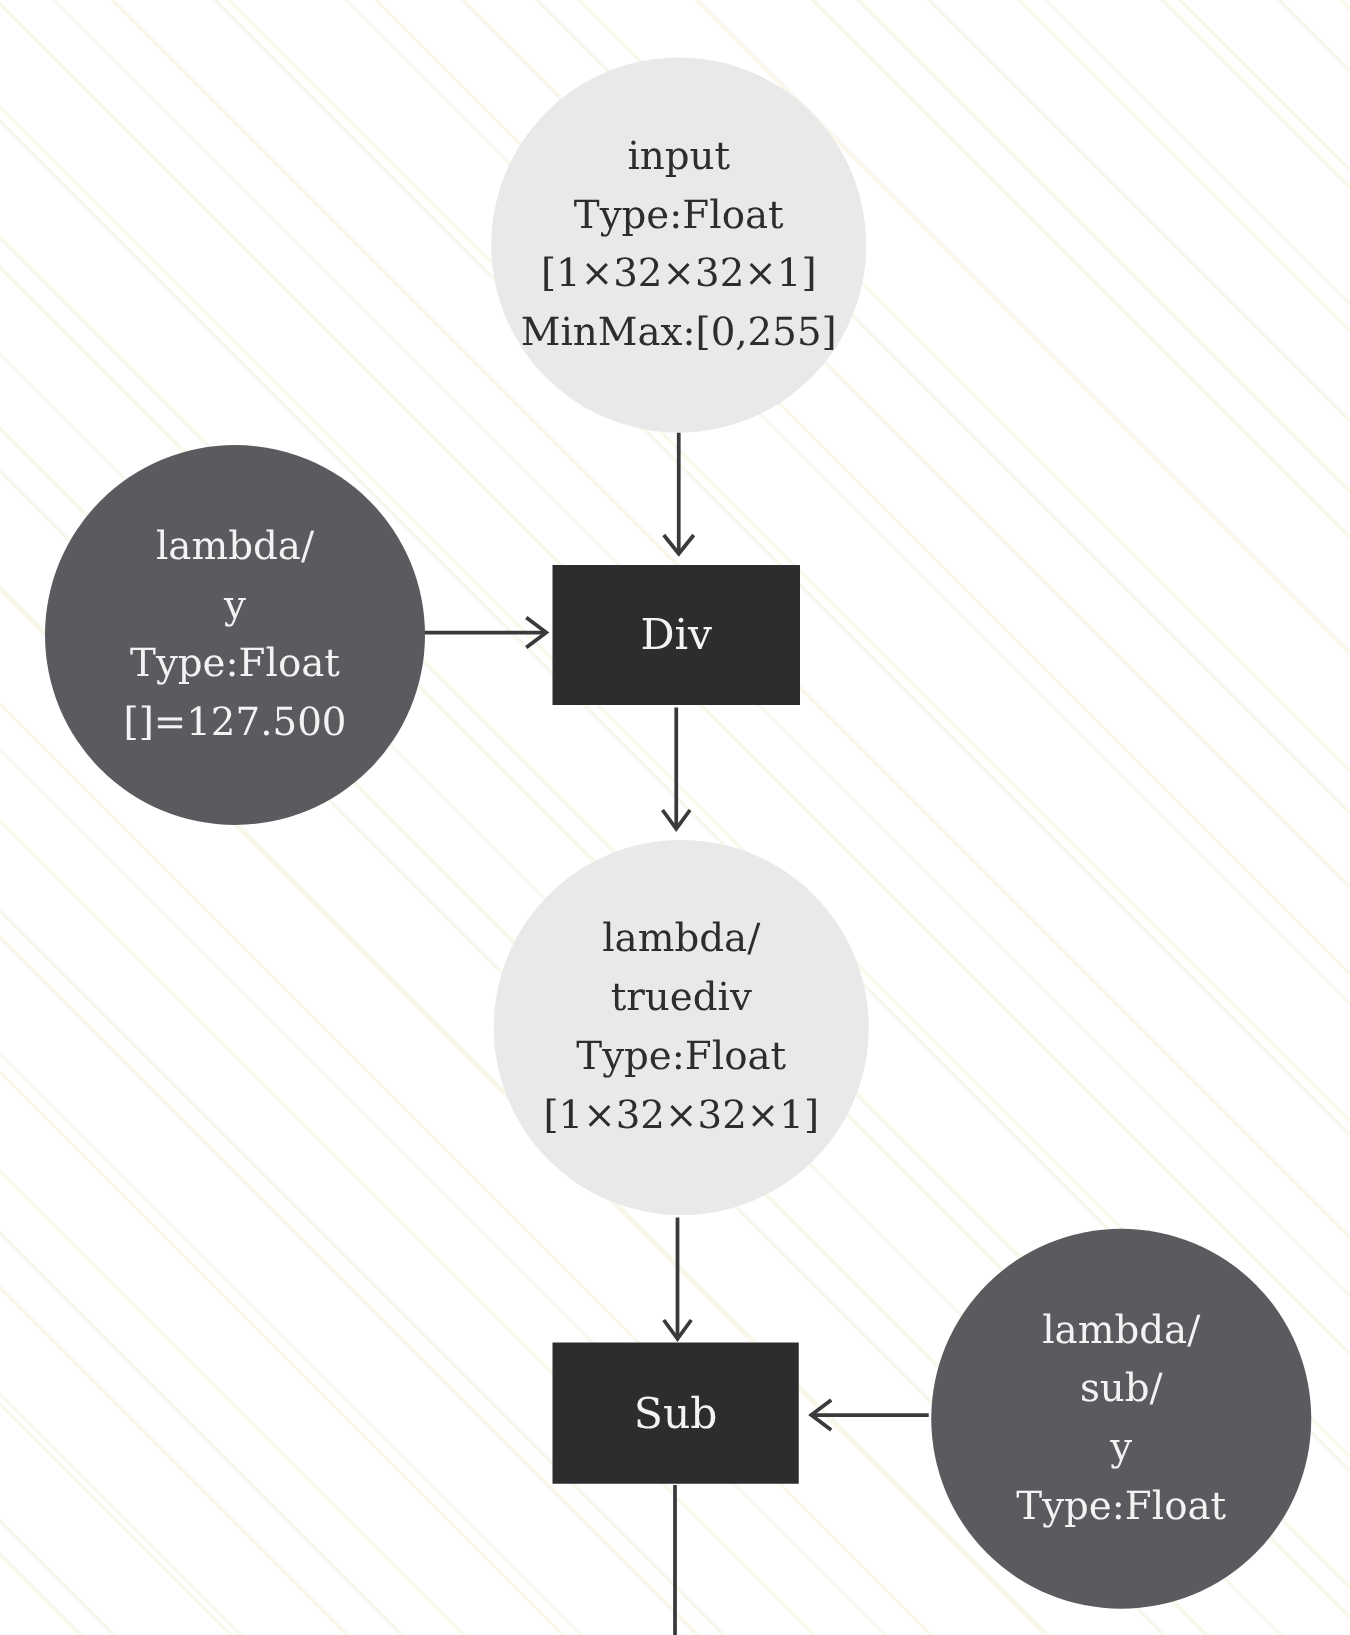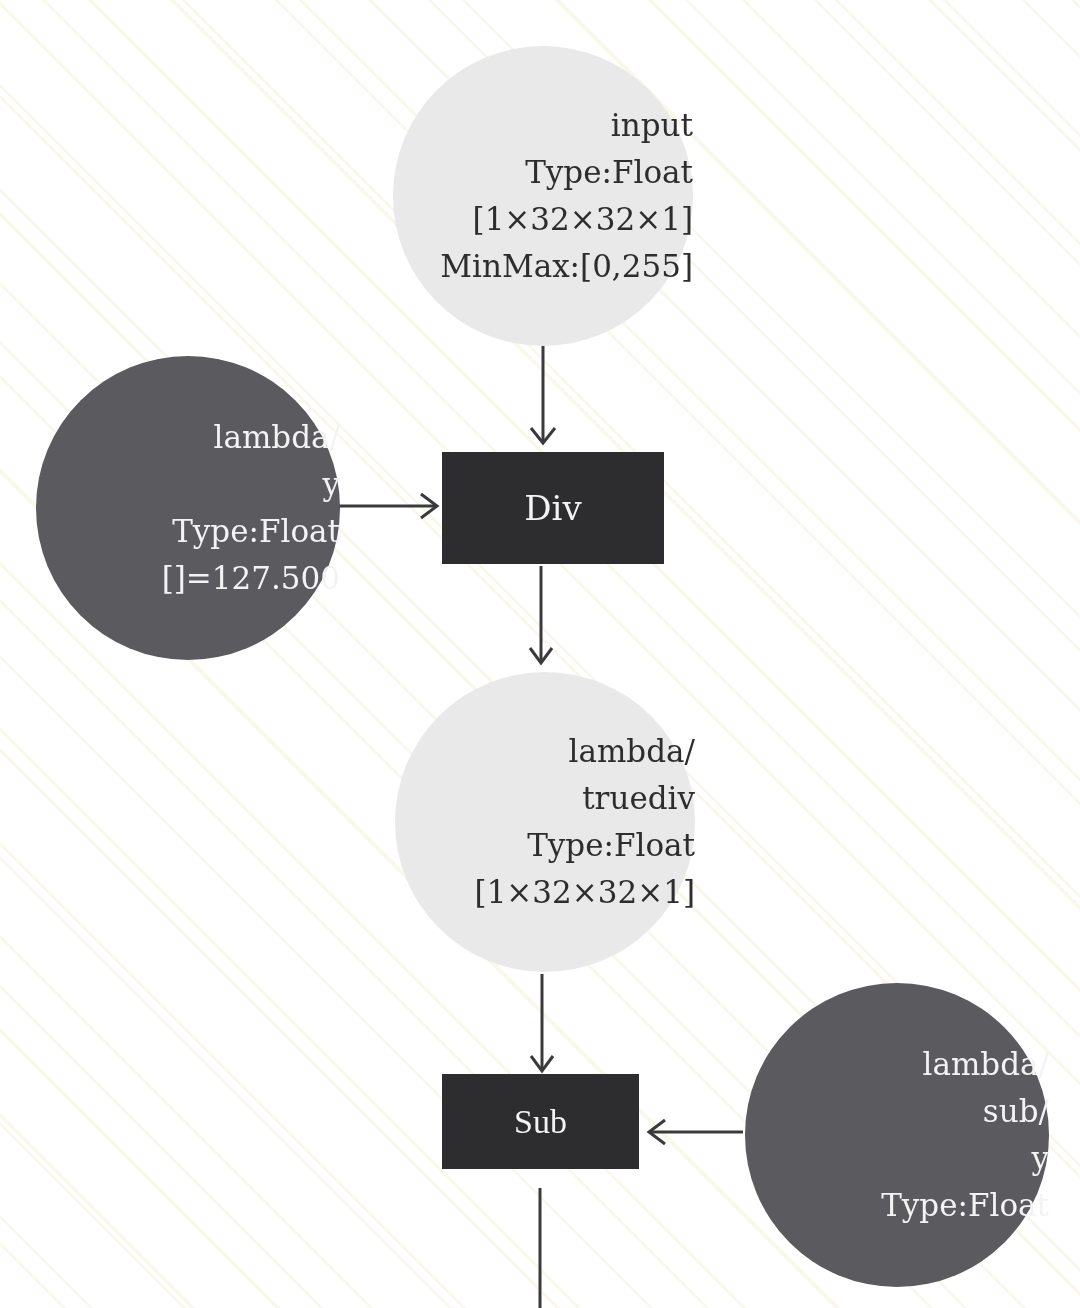--- a/index.html
+++ b/index.html
@@ -27,21 +27,21 @@
   }
   svg.edges line, svg.edges path {
     stroke: var(--arrow, #3a3a3c);
     stroke-width: 3;
     fill: none;
   }
   .node-circle {
     position: absolute;
     border-radius: 50%;
     display: flex; flex-direction: column;
-    justify-content: center; align-items: flex-end;
+    justify-content: center; align-items: center;
     text-align: center;
   }
   .node-circle .line {
     font-size: 31px;
     line-height: 47px;
     white-space: nowrap;
   }
   .light-node {
     background: var(--light-node, #e9e9e9);
     color: var(--light-text, #2d2d2d);
@@ -92,32 +92,32 @@
     <div class="line">MinMax:[0,255]</div>
   </div>
 
   <div class="node-circle dark-node" style="left:36px; top:356px; width:304px; height:304px;">
     <div class="line">lambda/</div>
     <div class="line">y</div>
     <div class="line">Type:Float</div>
     <div class="line">[]=127.500</div>
   </div>
 
-  <div class="op-box" style="left:442px; top:452px; width:222px; height:112px;justify-content:center;">
+  <div class="op-box" style="left:442px; top:452px; width:198px; height:112px;justify-content:center;">
     <span>Div</span>
   </div>
 
   <div class="node-circle light-node" style="left:395px; top:672px; width:300px; height:300px;">
     <div class="line">lambda/</div>
     <div class="line">truediv</div>
     <div class="line">Type:Float</div>
     <div class="line">[1×32×32×1]</div>
   </div>
 
-  <div class="op-box" style="left:442px; top:1074px; width:197px; height:95px;font-family:Liberation Serif, serif;">
+  <div class="op-box" style="left:442px; top:1074px; width:197px; height:113px;">
     <span>Sub</span>
   </div>
 
   <div class="node-circle dark-node" style="left:745px; top:983px; width:304px; height:304px;">
     <div class="line">lambda/</div>
     <div class="line">sub/</div>
     <div class="line">y</div>
     <div class="line">Type:Float</div>
   </div>
 

